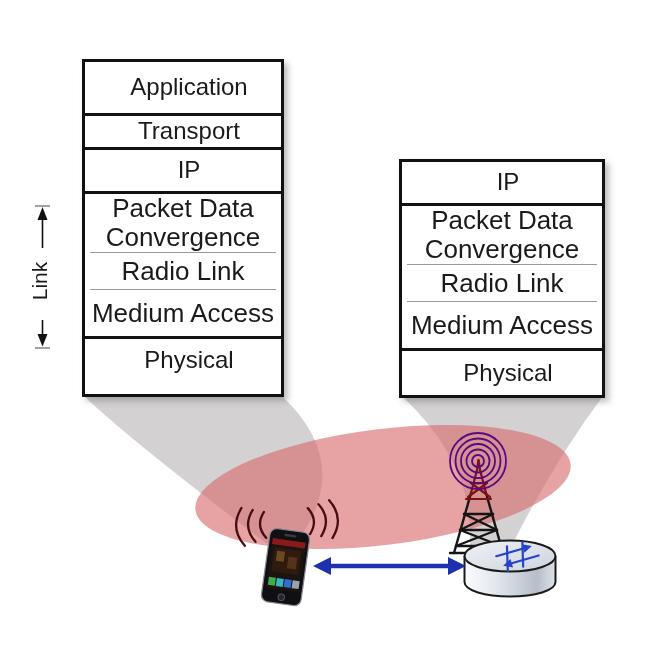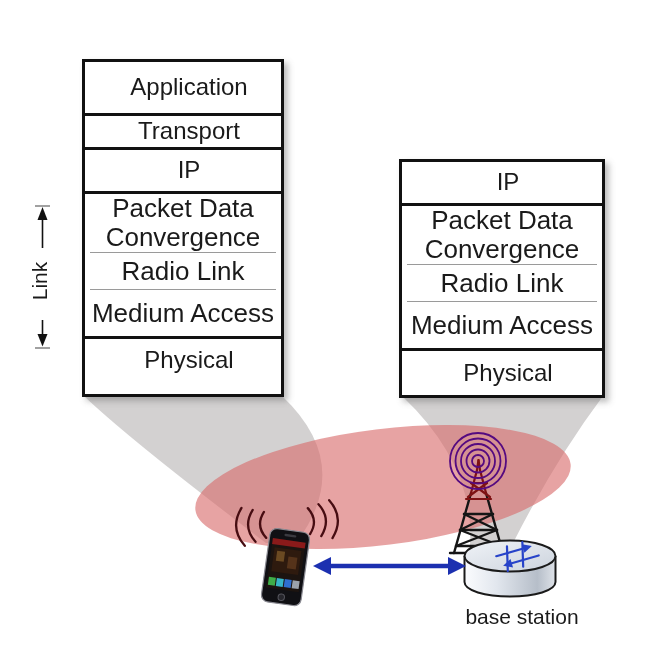--- a/index.html
+++ b/index.html
@@ -159,15 +159,14 @@
   <div class="stack stack-base">
     <div class="row major" style="height:41px">IP</div>
     <div class="row sub bt" style="height:61px">Packet Data Convergence</div>
     <div class="sep"></div>
     <div class="row sub" style="height:36px">Radio Link</div>
     <div class="sep"></div>
     <div class="row sub" style="height:46px">Medium Access</div>
     <div class="row major bt" style="height:47px">Physical</div>
   </div>
 
-  <div class="caption">base station</div>
 
 </div>
 
 </body></html>

